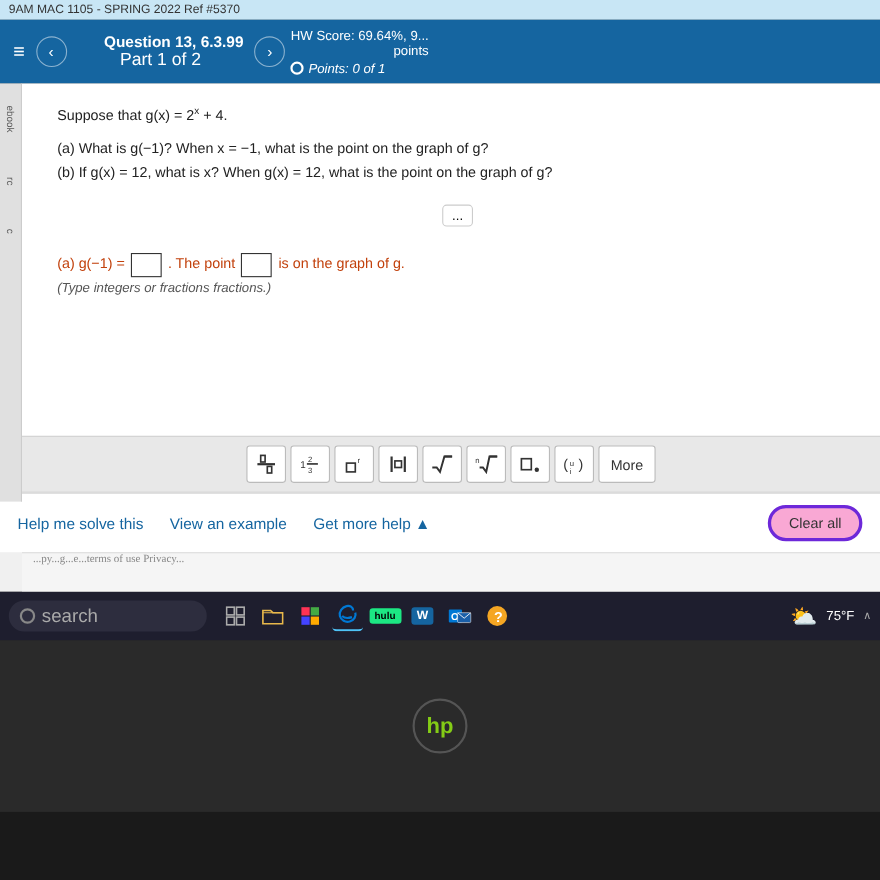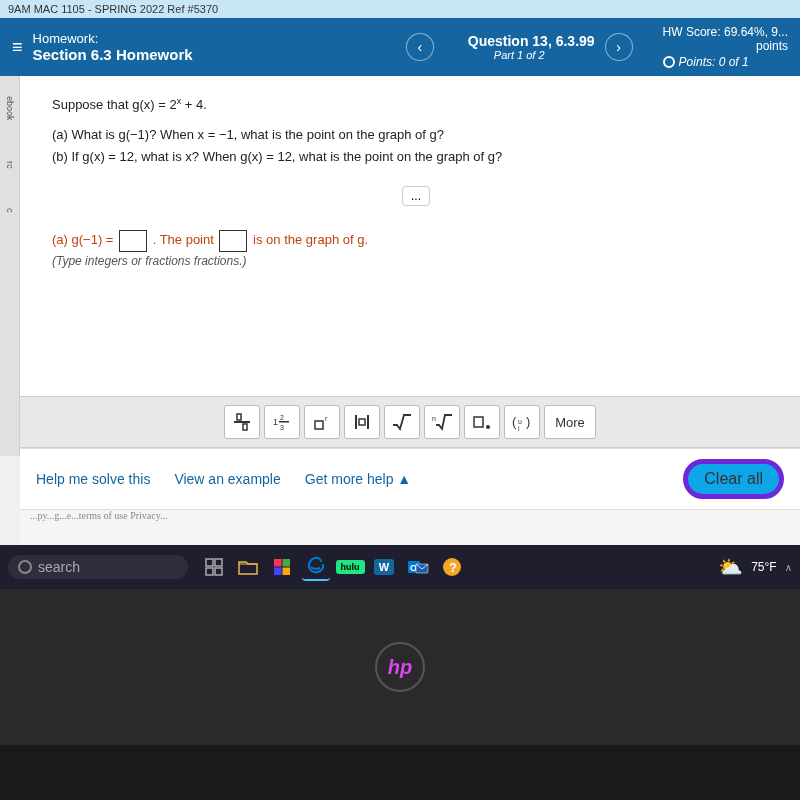--- a/index.html
+++ b/index.html
@@ -69,28 +69,27 @@
     .question-info {
       text-align: center;
       color: white;
     }
     .question-info .q-num {
       font-size: 14px;
       font-weight: bold;
       margin-left: 24px;
     }
     .question-info .q-part {
-      font-size: 11px;
-      font-style: italic;
+      font-size: 16px;
     }
     .hw-score {
       text-align: right;
       color: white;
       font-size: 12px;
-      margin-left: 30px;
+      margin-left: 5px;
     }
     .hw-score .points-line {
       display: flex;
       align-items: center;
       gap: 4px;
       font-size: 12px;
       margin-top: 2px;
       font-style: italic;
     }
     .circle-icon {
@@ -217,38 +216,37 @@
       padding: 0 10px;
       font-size: 13px;
     }
 
     
     .action-bar {
       background: white;
       display: flex;
       align-items: center;
       padding: 10px 16px;
-      margin-left: 20px;
       border-top: 1px solid #ddd;
       gap: 24px;
     }
     .action-link {
       font-size: 14px;
       color: #1565a0;
       cursor: pointer;
       font-weight: 500;
       text-decoration: none;
     }
     .clear-all-btn {
       margin-left: auto;
-      border: 5px solid #6d28d9;
+      border: 3px solid #6d28d9;
       border-radius: 20px;
       padding: 6px 16px;
-      font-size: 16px;
-      background: #0ea5e9;
+      font-size: 13px;
+      background: #f9a8d4;
       cursor: pointer;
       color: #333;
     }
 
     
     .footer-strip {
       background: #f5f5f5;
       height: 36px;
       margin-left: 20px;
       border-top: 1px solid #ddd;
@@ -282,21 +280,21 @@
       gap: 4px;
       position: relative;
     }
     .search-bar {
       background: #2d2d3e;
       border-radius: 20px;
       display: flex;
       align-items: center;
       padding: 4px 10px;
       color: #aaa;
-      font-size: 14px;
+      font-size: 17px;
       gap: 6px;
       width: 180px;
     }
     .search-dot {
       width: 14px;
       height: 14px;
       border: 2px solid #888;
       border-radius: 50%;
       flex-shrink: 0;
     }
@@ -363,43 +361,36 @@
       width: 100%;
     }
     .hp-logo {
       width: 50px;
       height: 50px;
       border: 2px solid #555;
       border-radius: 50%;
       display: flex;
       align-items: center;
       justify-content: center;
-      color: #d946ef;
+      color: #84cc16;
       font-size: 20px;
-      font-style: italic;
       font-weight: bold;
     }
 
     sup { font-size: 9px; vertical-align: super; }
   </style>
 </head>
 <body>
 
 <div class="top-bar">
   <span>9AM MAC 1105 - SPRING 2022 Ref #5370</span>
 </div>
 
 <div class="header-nav">
   <span class="hamburger-icon">≡</span>
-  <div class="homework-title">
-    <div class="hw-label">
-      <span>Homework:</span>
-    </div>
-    <div class="hw-name">Section 6.3 Homework</div>
-  </div>
   <div class="question-center">
     <div class="nav-arrow">‹</div>
     <div class="question-info">
       <div class="q-num">Question 13, 6.3.99</div>
       <div class="q-part">Part 1 of 2</div>
     </div>
     <div class="nav-arrow">›</div>
   </div>
   <div class="hw-score">
     <div>HW Score: 69.64%, 9...</div>

